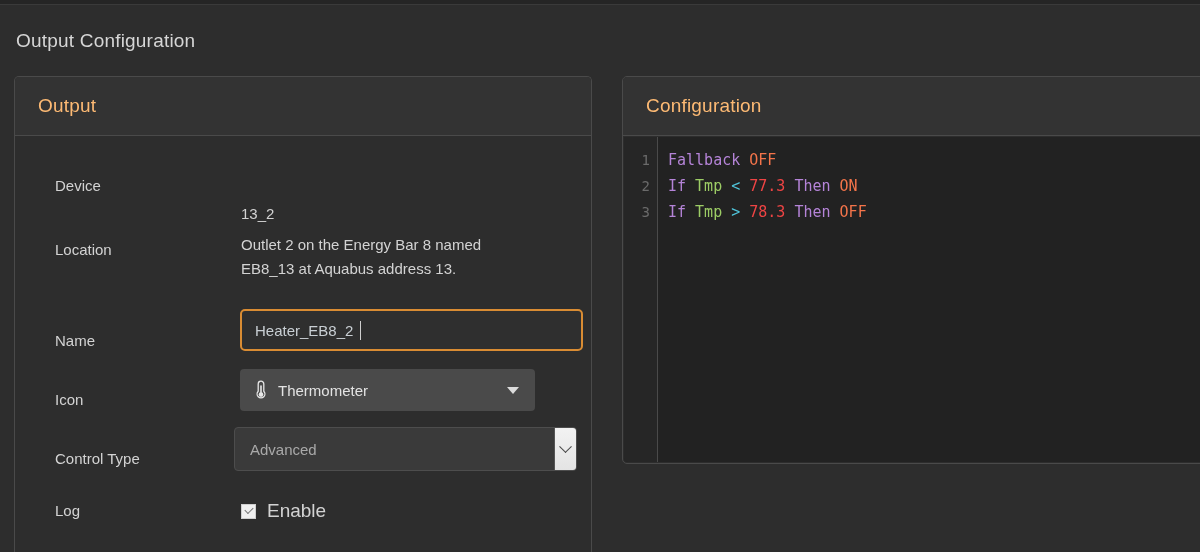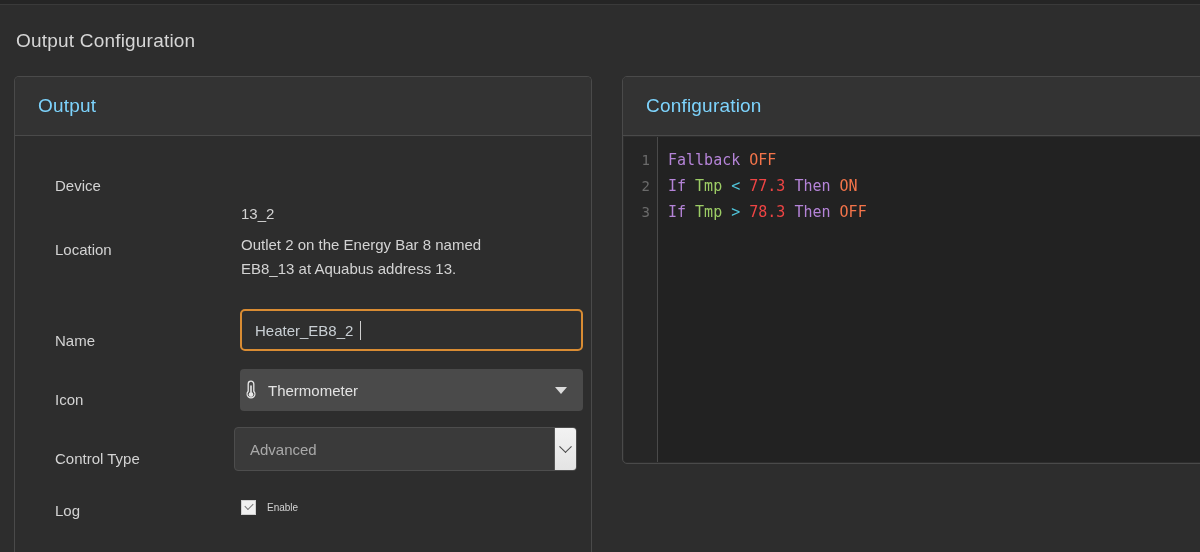--- a/index.html
+++ b/index.html
@@ -51,21 +51,21 @@
     height: 59px;
     background: #333333;
     border-bottom: 1px solid #4a4a4a;
     border-radius: 4px 4px 0 0;
     display: flex;
     align-items: center;
     padding-left: 23px;
   }
   .card-header-title {
     font-size: 19px;
-    color: #7dd3fc;
+    color: #fdba74;
     font-weight: 400;
     letter-spacing: 0.2px;
   }
   .card-body {
     position: relative;
     padding: 0;
   }
 
   
   #output-card {
@@ -121,28 +121,28 @@
     width: 1px;
     height: 19px;
     background: #cfcfcf;
     pointer-events: none;
   }
 
   
   .combo {
     position: absolute;
     left: 225px;
-    width: 343px;
+    width: 295px;
     height: 42px;
     background: #4a4a4a;
     border: none;
     border-radius: 4px;
     display: flex;
     align-items: center;
-    padding: 0 12px 0 4px;
+    padding: 0 12px 0 14px;
     cursor: pointer;
   }
   .combo-label {
     font-size: 15px;
     color: #e3e3e3;
     margin-left: 10px;
     flex: 1;
   }
   .combo-arrow {
     width: 0; height: 0;
@@ -205,21 +205,21 @@
   .checkbox::after {
     content: "";
     position: absolute;
     left: 3px; top: 2px;
     width: 7px; height: 4px;
     border-left: 1.6px solid #777;
     border-bottom: 1.6px solid #777;
     transform: rotate(-45deg);
   }
   .check-label {
-    font-size: 10px;
+    font-size: 19px;
     color: #d3d3d3;
     margin-left: 11px;
   }
 
   
   .editor {
     position: absolute;
     left: 1px; top: 60px;
     right: 1px; bottom: 1px;
     background: #222222;

